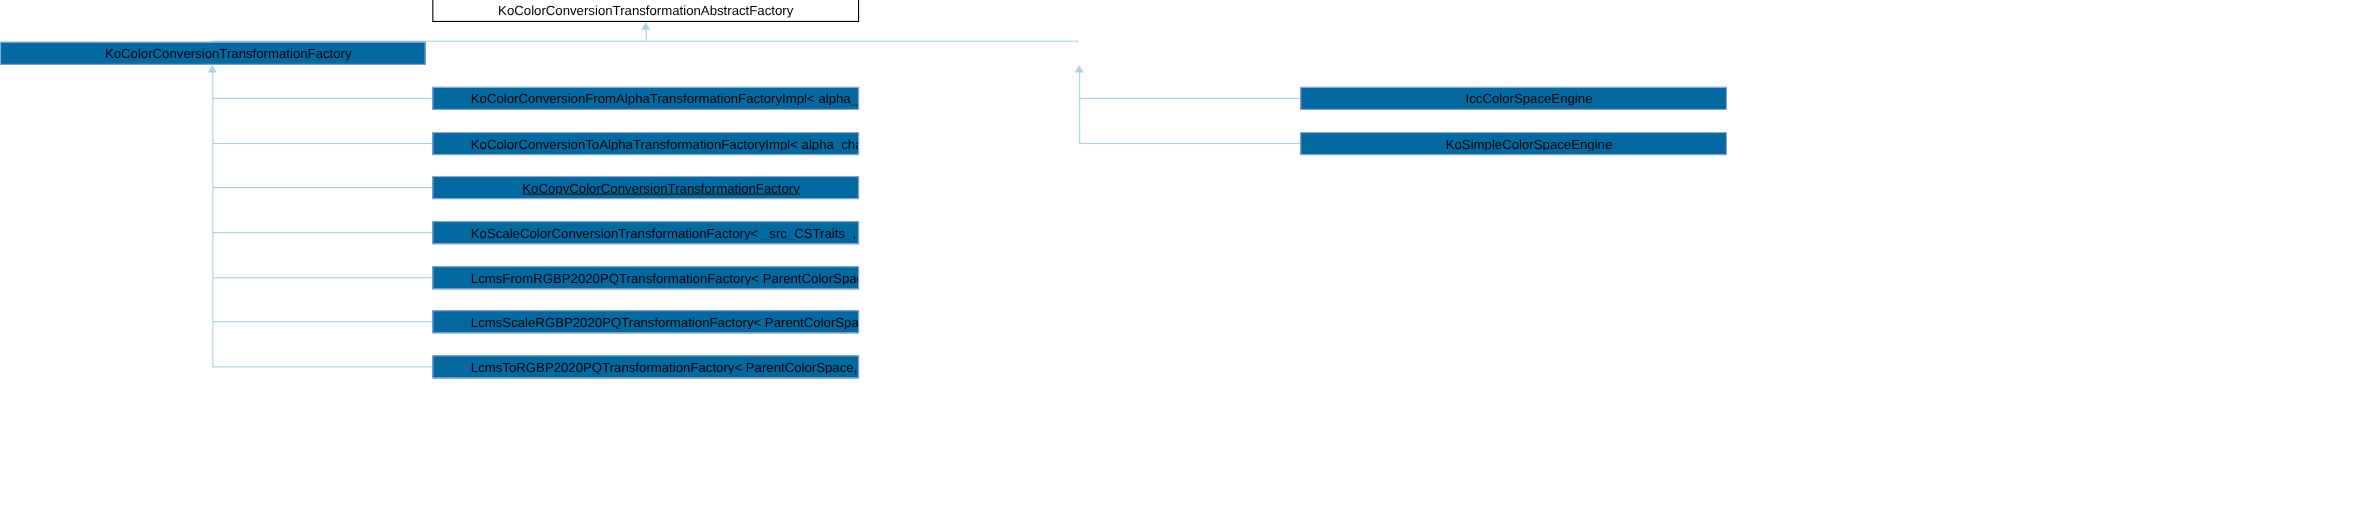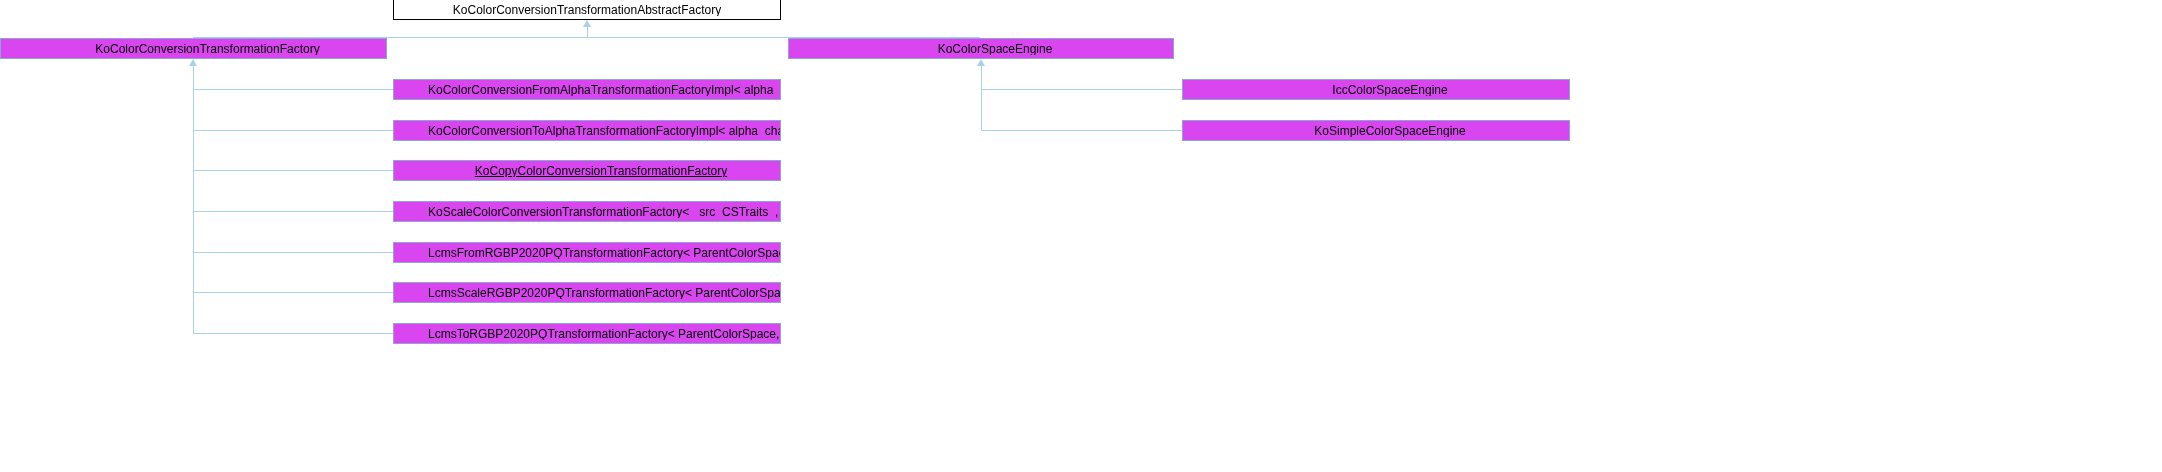--- a/index.html
+++ b/index.html
@@ -28,21 +28,21 @@
     line-height: 1;
     color: #000000;
     white-space: nowrap;
     letter-spacing: 0px;
   }
   .node.root {
     background: #ffffff;
     border: 1.5px solid #000000;
   }
   .node.derived {
-    background: #d946ef;
+    background: #0369a1;
     border: 1px solid #8da5d4;
     padding-left: 28px;
   }
   .node-label {
     display: block;
     padding: 0 6px;
     overflow: hidden;
     text-overflow: clip;
   }
   
@@ -78,23 +78,20 @@
   <div class="edge-v" style="left:587px; top:25px; height:12px;"></div>
 
   <div class="edge-h" style="left:193px; top:37px; width:787px;"></div>
   <div class="edge-v" style="left:193px; top:37px; height:2px;"></div>
   <div class="edge-v" style="left:979px; top:37px; height:2px;"></div>
 
   <div class="node derived" style="left:0px; top:38px; width:387px; height:21px;">
     <span class="node-label">KoColorConversionTransformationFactory</span>
   </div>
 
-  <div class="node derived" style="left:788px; top:38px; width:386px; height:21px;">
-    <span class="node-label">KoColorSpaceEngine</span>
-  </div>
 
   <div class="arrow-up" style="left:188.5px; top:59px;"></div>
 
   <div class="edge-v" style="left:193px; top:64px; height:270px;"></div>
 
   <div class="edge-h" style="left:193px; top:89px; width:200px;"></div>
   <div class="edge-h" style="left:193px; top:130px; width:200px;"></div>
   <div class="edge-h" style="left:193px; top:170px; width:200px;"></div>
   <div class="edge-h" style="left:193px; top:211px; width:200px;"></div>
   <div class="edge-h" style="left:193px; top:252px; width:200px;"></div>

